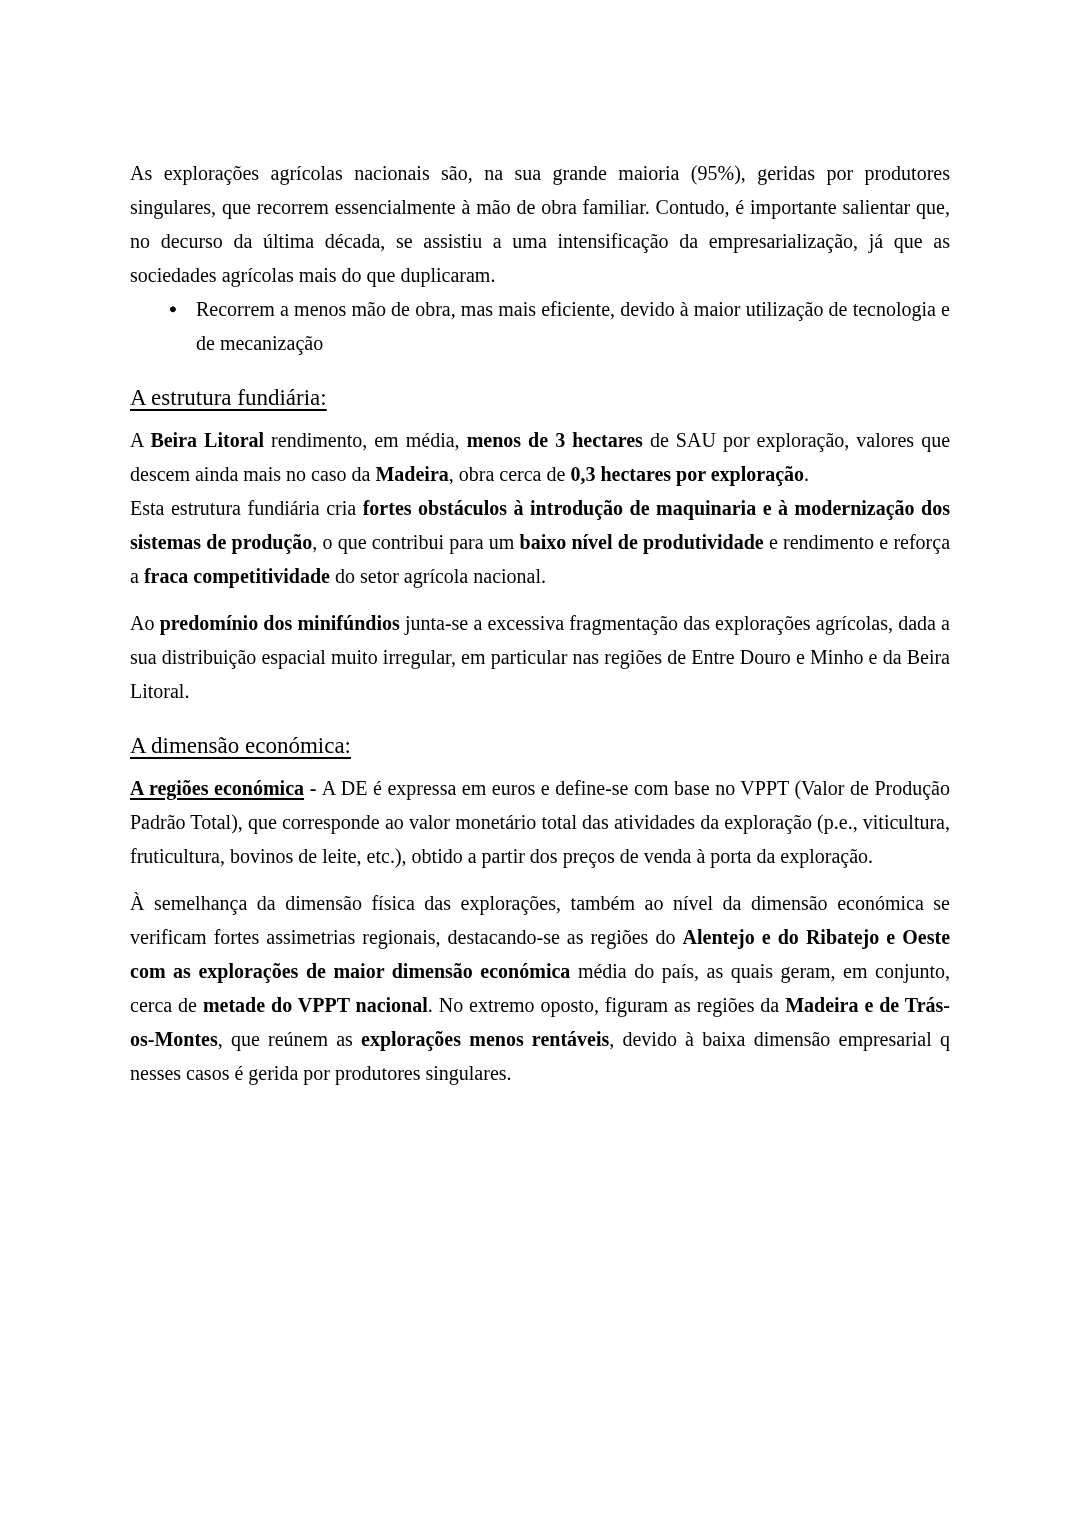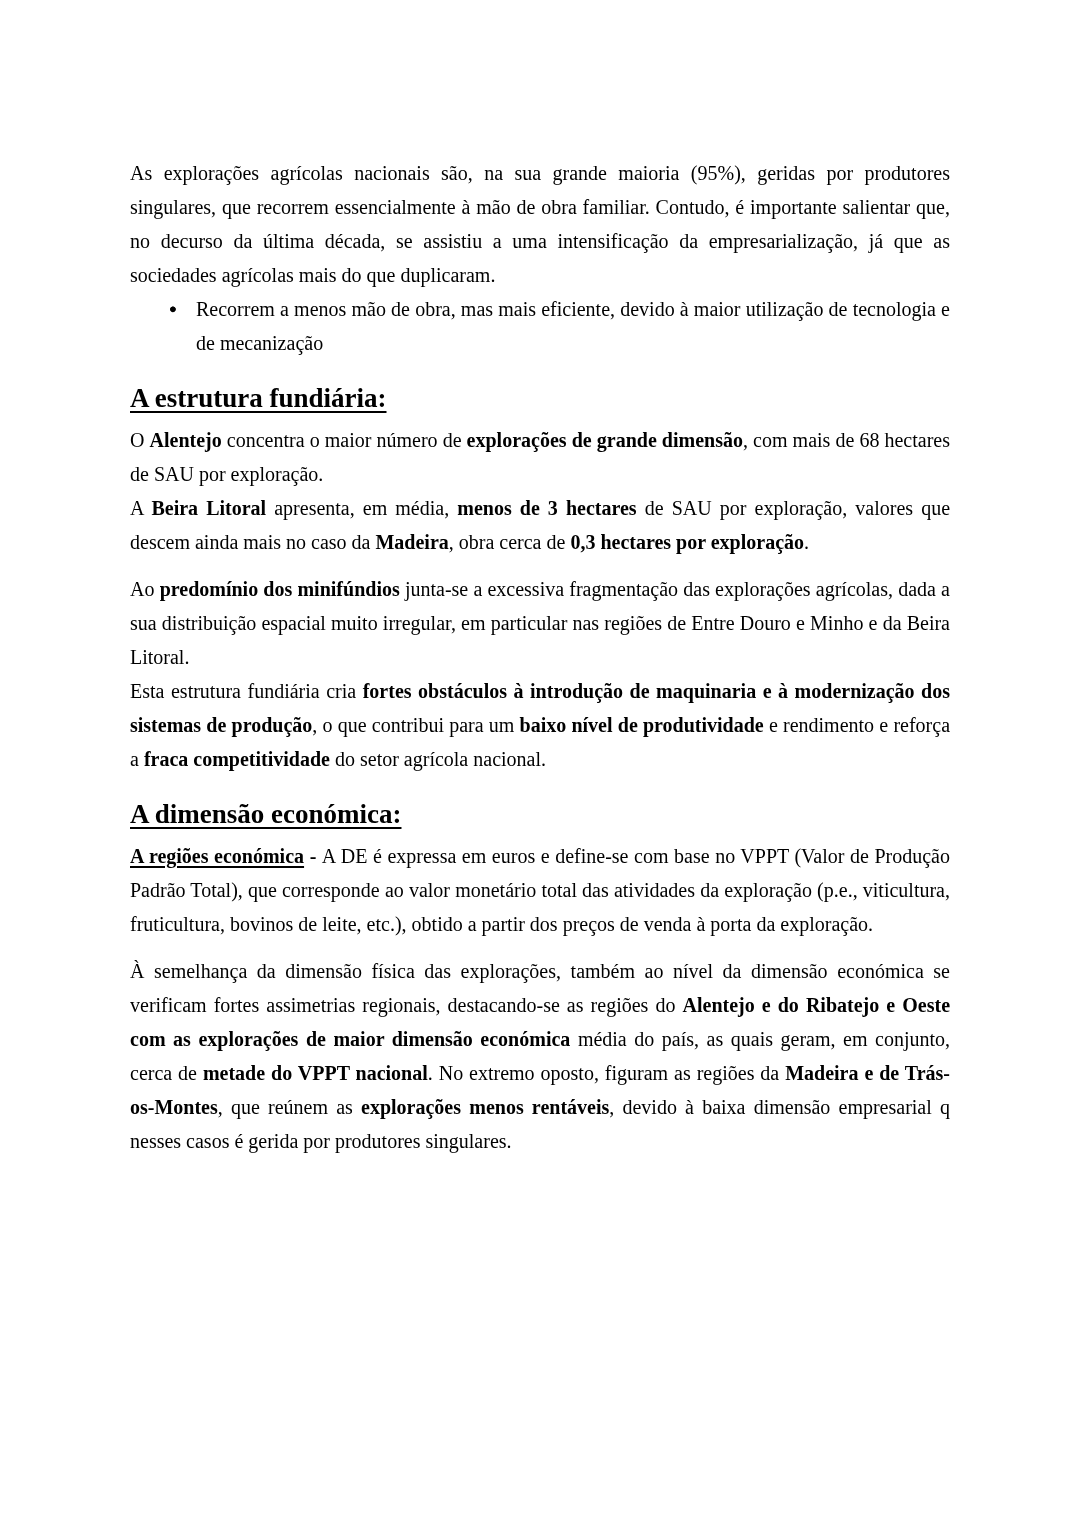--- a/index.html
+++ b/index.html
@@ -14,24 +14,24 @@
     font-family: "Liberation Serif", "DejaVu Serif", serif;
     font-size: 20px;
     line-height: 34px;
     padding: 140px 130px 0 130px;
     overflow: hidden;
   }
   p { margin: 0; }
   .justify { text-align: justify; }
   .gap { margin-top: 13px; }
   h2 {
-    font-size: 27px;
+    font-size: 23px;
     line-height: 36px;
     margin: 20px 0 7px 0;
-    font-weight: bold;
+    font-weight: normal;
     text-decoration: underline;
     text-underline-offset: 4px;
   }
   .bold { font-weight: bold; }
   .underline { text-decoration: underline; text-underline-offset: 3px; }
   ul.bullets {
     list-style: none;
     margin: 0;
     padding: 0 0 0 66px;
   }
@@ -54,23 +54,22 @@
   <p class="justify"><span>As explorações agrícolas nacionais são, na sua grande maioria (95%), geridas por produtores singulares, que recorrem essencialmente à mão de obra familiar. Contudo, é importante salientar que, no decurso da última década, se assistiu a uma intensificação da empresarialização, já que as sociedades agrícolas mais do que duplicaram.</span></p>
 
 
   <ul class="bullets">
     <li><span class="dot">●</span></li>
     <li><span class="dot">●</span><span>Recorrem a menos mão de obra, mas mais eficiente, devido à maior utilização de tecnologia e de mecanização</span></li>
   </ul>
 
   <h2>A estrutura fundiária:</h2>
 
-  <p class="justify"><span>O </span><span class="bold">Alentejo</span><span> concentra o maior número de </span><span class="bold">explorações de grande dimensão</span><span>, com mais de 68 hectares de SAU por exploração.</span></p>
-  <p class="justify"><span>A </span><span class="bold">Beira Litoral</span><span> apresenta, em média, </span><span class="bold">menos de 3 hectares</span><span> de SAU por exploração, valores que descem ainda mais no caso da </span><span class="bold">Madeira</span><span>, obra cerca de </span><span class="bold">0,3 hectares por exploração</span><span>.</span></p>
+  <p class="justify"><span>A </span><span class="bold">Beira Litoral</span><span> rendimento, em média, </span><span class="bold">menos de 3 hectares</span><span> de SAU por exploração, valores que descem ainda mais no caso da </span><span class="bold">Madeira</span><span>, obra cerca de </span><span class="bold">0,3 hectares por exploração</span><span>.</span></p>
+  <p class="justify"><span>Esta estrutura fundiária cria </span><span class="bold">fortes obstáculos à introdução de maquinaria e à modernização dos sistemas de produção</span><span>, o que contribui para um </span><span class="bold">baixo nível de produtividade</span><span> e rendimento e reforça a </span><span class="bold">fraca competitividade</span><span> do setor agrícola nacional.</span></p>
   <p class="justify gap"><span>Ao </span><span class="bold">predomínio dos minifúndios</span><span> junta-se a excessiva fragmentação das explorações agrícolas, dada a sua distribuição espacial muito irregular, em particular nas regiões de Entre Douro e Minho e da Beira Litoral.</span></p>
-  <p class="justify"><span>Esta estrutura fundiária cria </span><span class="bold">fortes obstáculos à introdução de maquinaria e à modernização dos sistemas de produção</span><span>, o que contribui para um </span><span class="bold">baixo nível de produtividade</span><span> e rendimento e reforça a </span><span class="bold">fraca competitividade</span><span> do setor agrícola nacional.</span></p>
 
   <h2>A dimensão económica:</h2>
 
   <p class="justify"><span class="bold underline">A regiões económica</span><span class="bold"> - </span><span>A DE é expressa em euros e define-se com base no VPPT (Valor de Produção Padrão Total), que corresponde ao valor monetário total das atividades da exploração (p.e., viticultura, fruticultura, bovinos de leite, etc.), obtido a partir dos preços de venda à porta da exploração.</span></p>
   <p class="justify gap"><span>À semelhança da dimensão física das explorações, também ao nível da dimensão económica se verificam fortes assimetrias regionais, destacando-se as regiões do </span><span class="bold">Alentejo e do Ribatejo e Oeste com as explorações de maior dimensão económica</span><span> média do país, as quais geram, em conjunto, cerca de </span><span class="bold">metade do VPPT nacional</span><span>. No extremo oposto, figuram as regiões da </span><span class="bold">Madeira e de Trás-os-Montes</span><span>, que reúnem as </span><span class="bold">explorações menos rentáveis</span><span>, devido à baixa dimensão empresarial q nesses casos é gerida por produtores singulares.</span></p>
 
 </div>
 
 </body></html>

